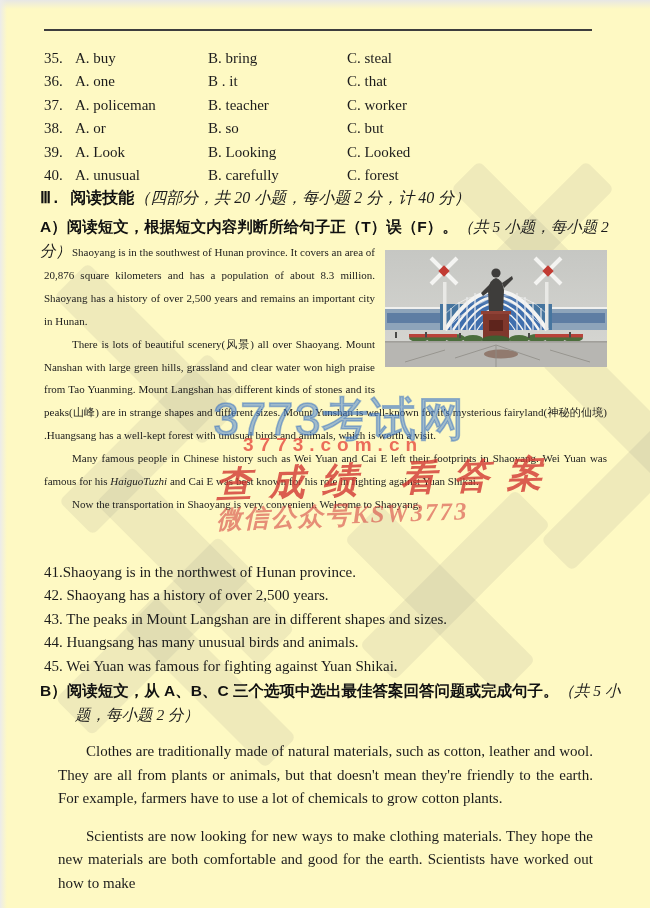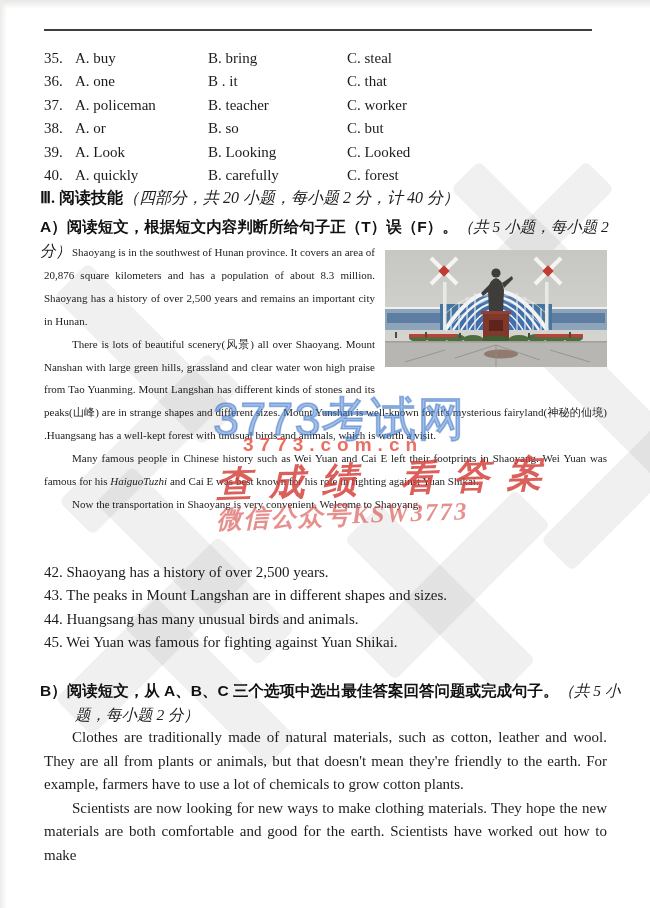--- a/index.html
+++ b/index.html
@@ -1,56 +1,56 @@
 <!DOCTYPE html>
 <html><head>
 <meta charset="utf-8">
 <style>
   html,body{margin:0;padding:0;background:#e8e8e8;}
   .page{
     position:relative; width:650px; height:908px; margin:0 auto;
-    background:#ffffff; overflow:hidden;
+    background:#fef9c3; overflow:hidden;
     font-family:"Liberation Serif","DejaVu Serif",serif;
     color:#1c1c1c;
   }
   .scan-top{position:absolute;top:0;left:0;right:0;height:9px;
     background:linear-gradient(#e7e7e5,rgba(255,255,255,0));}
   .scan-left{position:absolute;top:0;left:0;bottom:0;width:7px;
     background:linear-gradient(90deg,#ececea,rgba(255,255,255,0));}
   .toprule{position:absolute;left:44px;top:29px;width:548px;height:2px;background:#3e3e3e;}
 
   
   .xbar{position:absolute;background:rgba(115,115,115,0.11);border-radius:6px;z-index:0;}
 
   
   .options{position:absolute;left:44px;top:47px;width:560px;z-index:2;font-size:15px;}
   .opt-row{display:grid;grid-template-columns:31px 133px 139px 1fr;height:23.4px;line-height:23.4px;}
 
   .sec3{position:absolute;left:40px;top:188px;z-index:2;font-size:16px;white-space:nowrap;}
-  .sec3 .hd{font-family:Liberation Serif, serif;font-weight:bold;color:#111;}
+  .sec3 .hd{font-family:Liberation Mono, monospace;font-weight:bold;color:#111;}
   .kai{font-style:italic;}
 
   .part-label{position:absolute;z-index:2;font-size:15.5px;line-height:23.5px;}
   .part-label .hd{font-family:"Liberation Sans","DejaVu Sans",sans-serif;font-weight:bold;color:#111;}
   .partA-label{left:40px;top:215px;width:570px;}
   .partB-label{left:40px;top:679px;width:572px;padding-left:35px;text-indent:-35px;}
 
   .passageA{position:absolute;left:44px;top:241px;width:563px;z-index:2;
     font-size:11px;line-height:22.9px;text-align:justify;}
   .passageA p{margin:0;text-indent:28px;}
   .photo-wrap{float:right;width:222px;height:117px;margin:9px 0 34px 10px;}
   .photo-wrap svg{display:block;width:222px;height:117px;}
 
   .statements{position:absolute;left:44px;top:561px;width:563px;z-index:2;
     font-size:15px;line-height:23.4px;}
   .statements div{white-space:nowrap;}
 
   .passageB{position:absolute;left:44px;top:726px;width:563px;z-index:2;
     font-size:15px;line-height:23.5px;text-align:justify;}
-  .passageB p{margin:0;text-indent:28px;}
+  .passageB p{margin:14px;text-indent:28px;}
 
   .footer{position:absolute;left:0;top:858px;width:650px;z-index:2;
     text-align:center;font-size:15px;color:#222;}
   .footer span{display:inline-block;}
   .footer .gap1{width:16px;} .footer .gap2{width:30px;}
 
   
   .wm{position:absolute;pointer-events:none;white-space:nowrap;}
   .wm-site{left:213px;top:388px;z-index:3;
     font-family:"Liberation Sans","DejaVu Sans",sans-serif;font-weight:normal;
@@ -111,21 +111,21 @@
       <span>C. but</span>
     </div>
     <div class="opt-row">
       <span>39.</span>
       <span>A. Look</span>
       <span>B. Looking</span>
       <span>C. Looked</span>
     </div>
     <div class="opt-row">
       <span>40.</span>
-      <span>A. quickly</span>
+      <span>A. unusual</span>
       <span>B. carefully</span>
       <span>C. forest</span>
     </div>
   </div>
 
   <div class="sec3">
     <span class="hd">Ⅲ. 阅读技能</span><span class="kai">（四部分，共 20 小题，每小题 2 分，计 40 分）</span>
   </div>
 
   <div class="part-label partA-label">
@@ -232,20 +232,21 @@
         </g>
       </svg>
     </span>
     <p>Shaoyang is in the southwest of Hunan province. It covers an area of 20,876 square kilometers and has a population of about 8.3 million. Shaoyang has a history of over 2,500 years and remains an important city in Hunan.</p>
     <p>There is lots of beautiful scenery(风景) all over Shaoyang. Mount Nanshan with large green hills, grassland and clear water won high praise from Tao Yuanming. Mount Langshan has different kinds of stones and its peaks(山峰) are in strange shapes and different sizes. Mount Yunshan is well-known for it's mysterious fairyland(神秘的仙境) .Huangsang has a well-kept forest with unusual birds and animals, which is worth a visit.</p>
     <p><span>Many famous people in Chinese history such as Wei Yuan and Cai E left their footprints in Shaoyang. Wei Yuan was famous for his </span><i>HaiguoTuzhi</i><span> and Cai E was best known for his role in fighting against Yuan Shikai.</span></p>
     <p>Now the transportation in Shaoyang is very convenient. Welcome to Shaoyang.</p>
   </div>
 
   <div class="statements">
+    <div>41.Shaoyang is in the northwest of Hunan province.</div>
     <div>42. Shaoyang has a history of over 2,500 years.</div>
     <div>43. The peaks in Mount Langshan are in different shapes and sizes.</div>
     <div>44. Huangsang has many unusual birds and animals.</div>
     <div>45. Wei Yuan was famous for fighting against Yuan Shikai.</div>
   </div>
 
   <div class="part-label partB-label">
     <span class="hd">B）阅读短文，从 A、B、C 三个选项中选出最佳答案回答问题或完成句子。</span><span class="kai">（共 5 小题，每小题 2 分）</span>
   </div>
 

